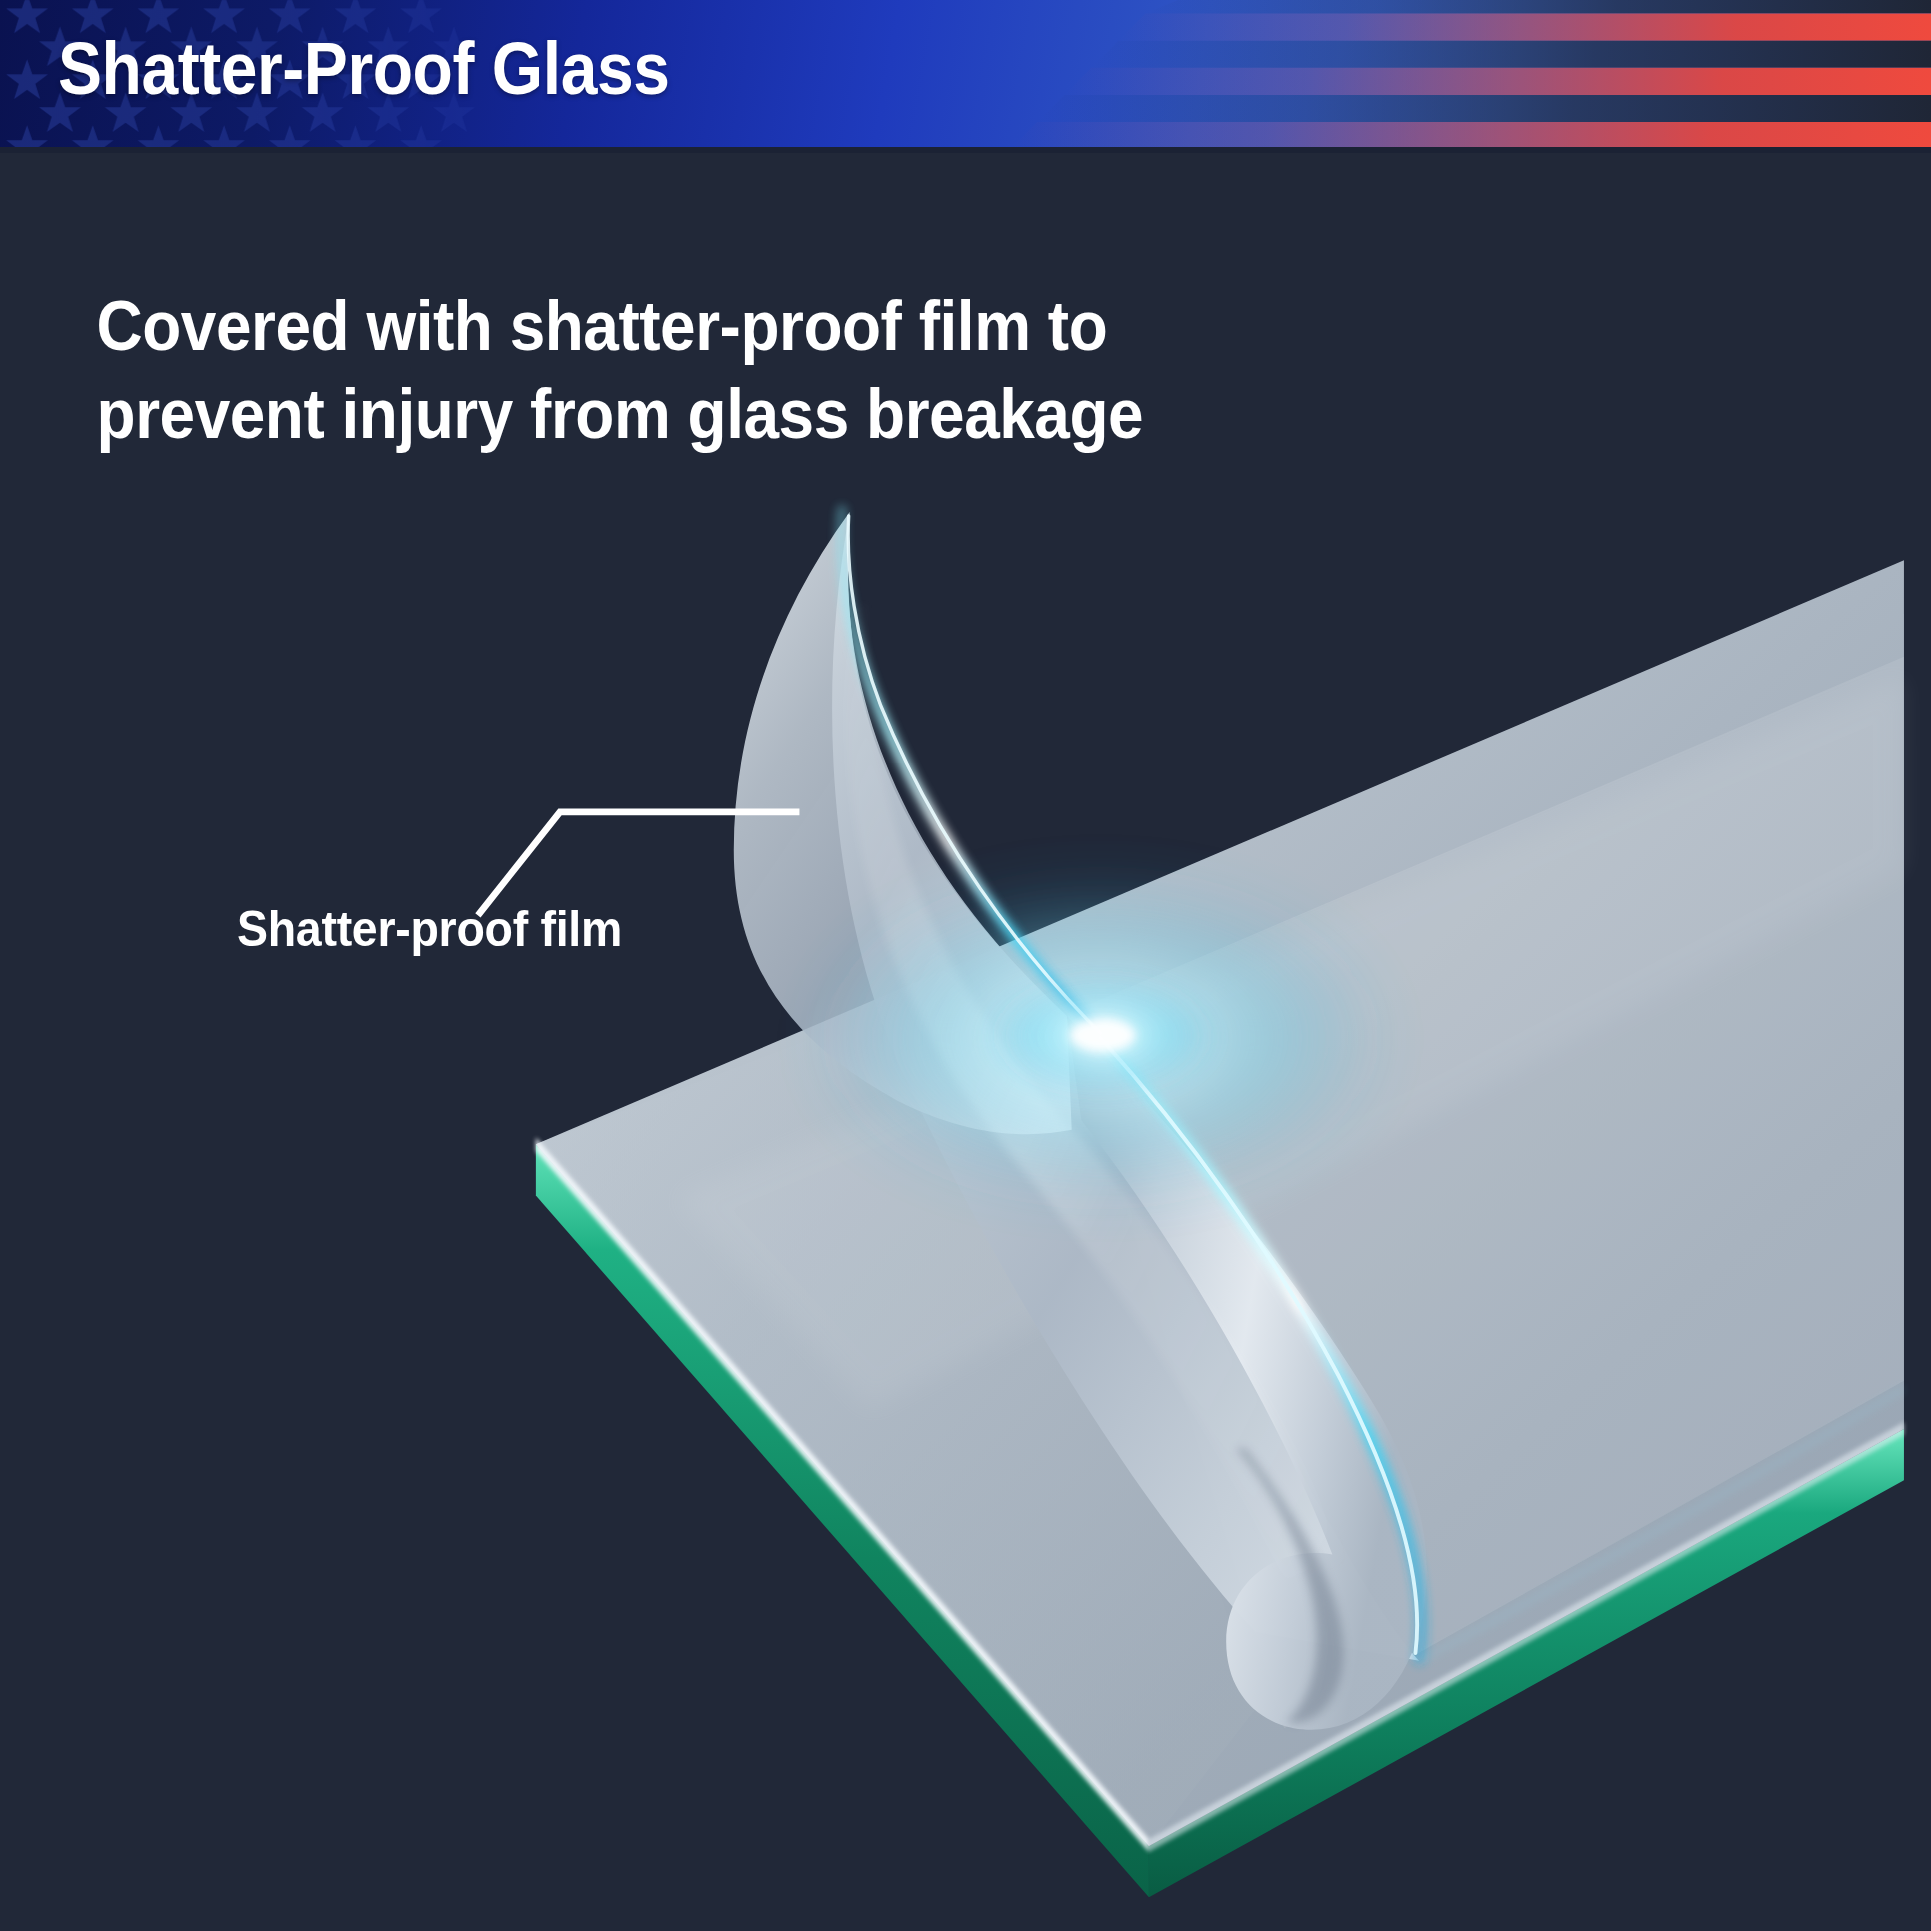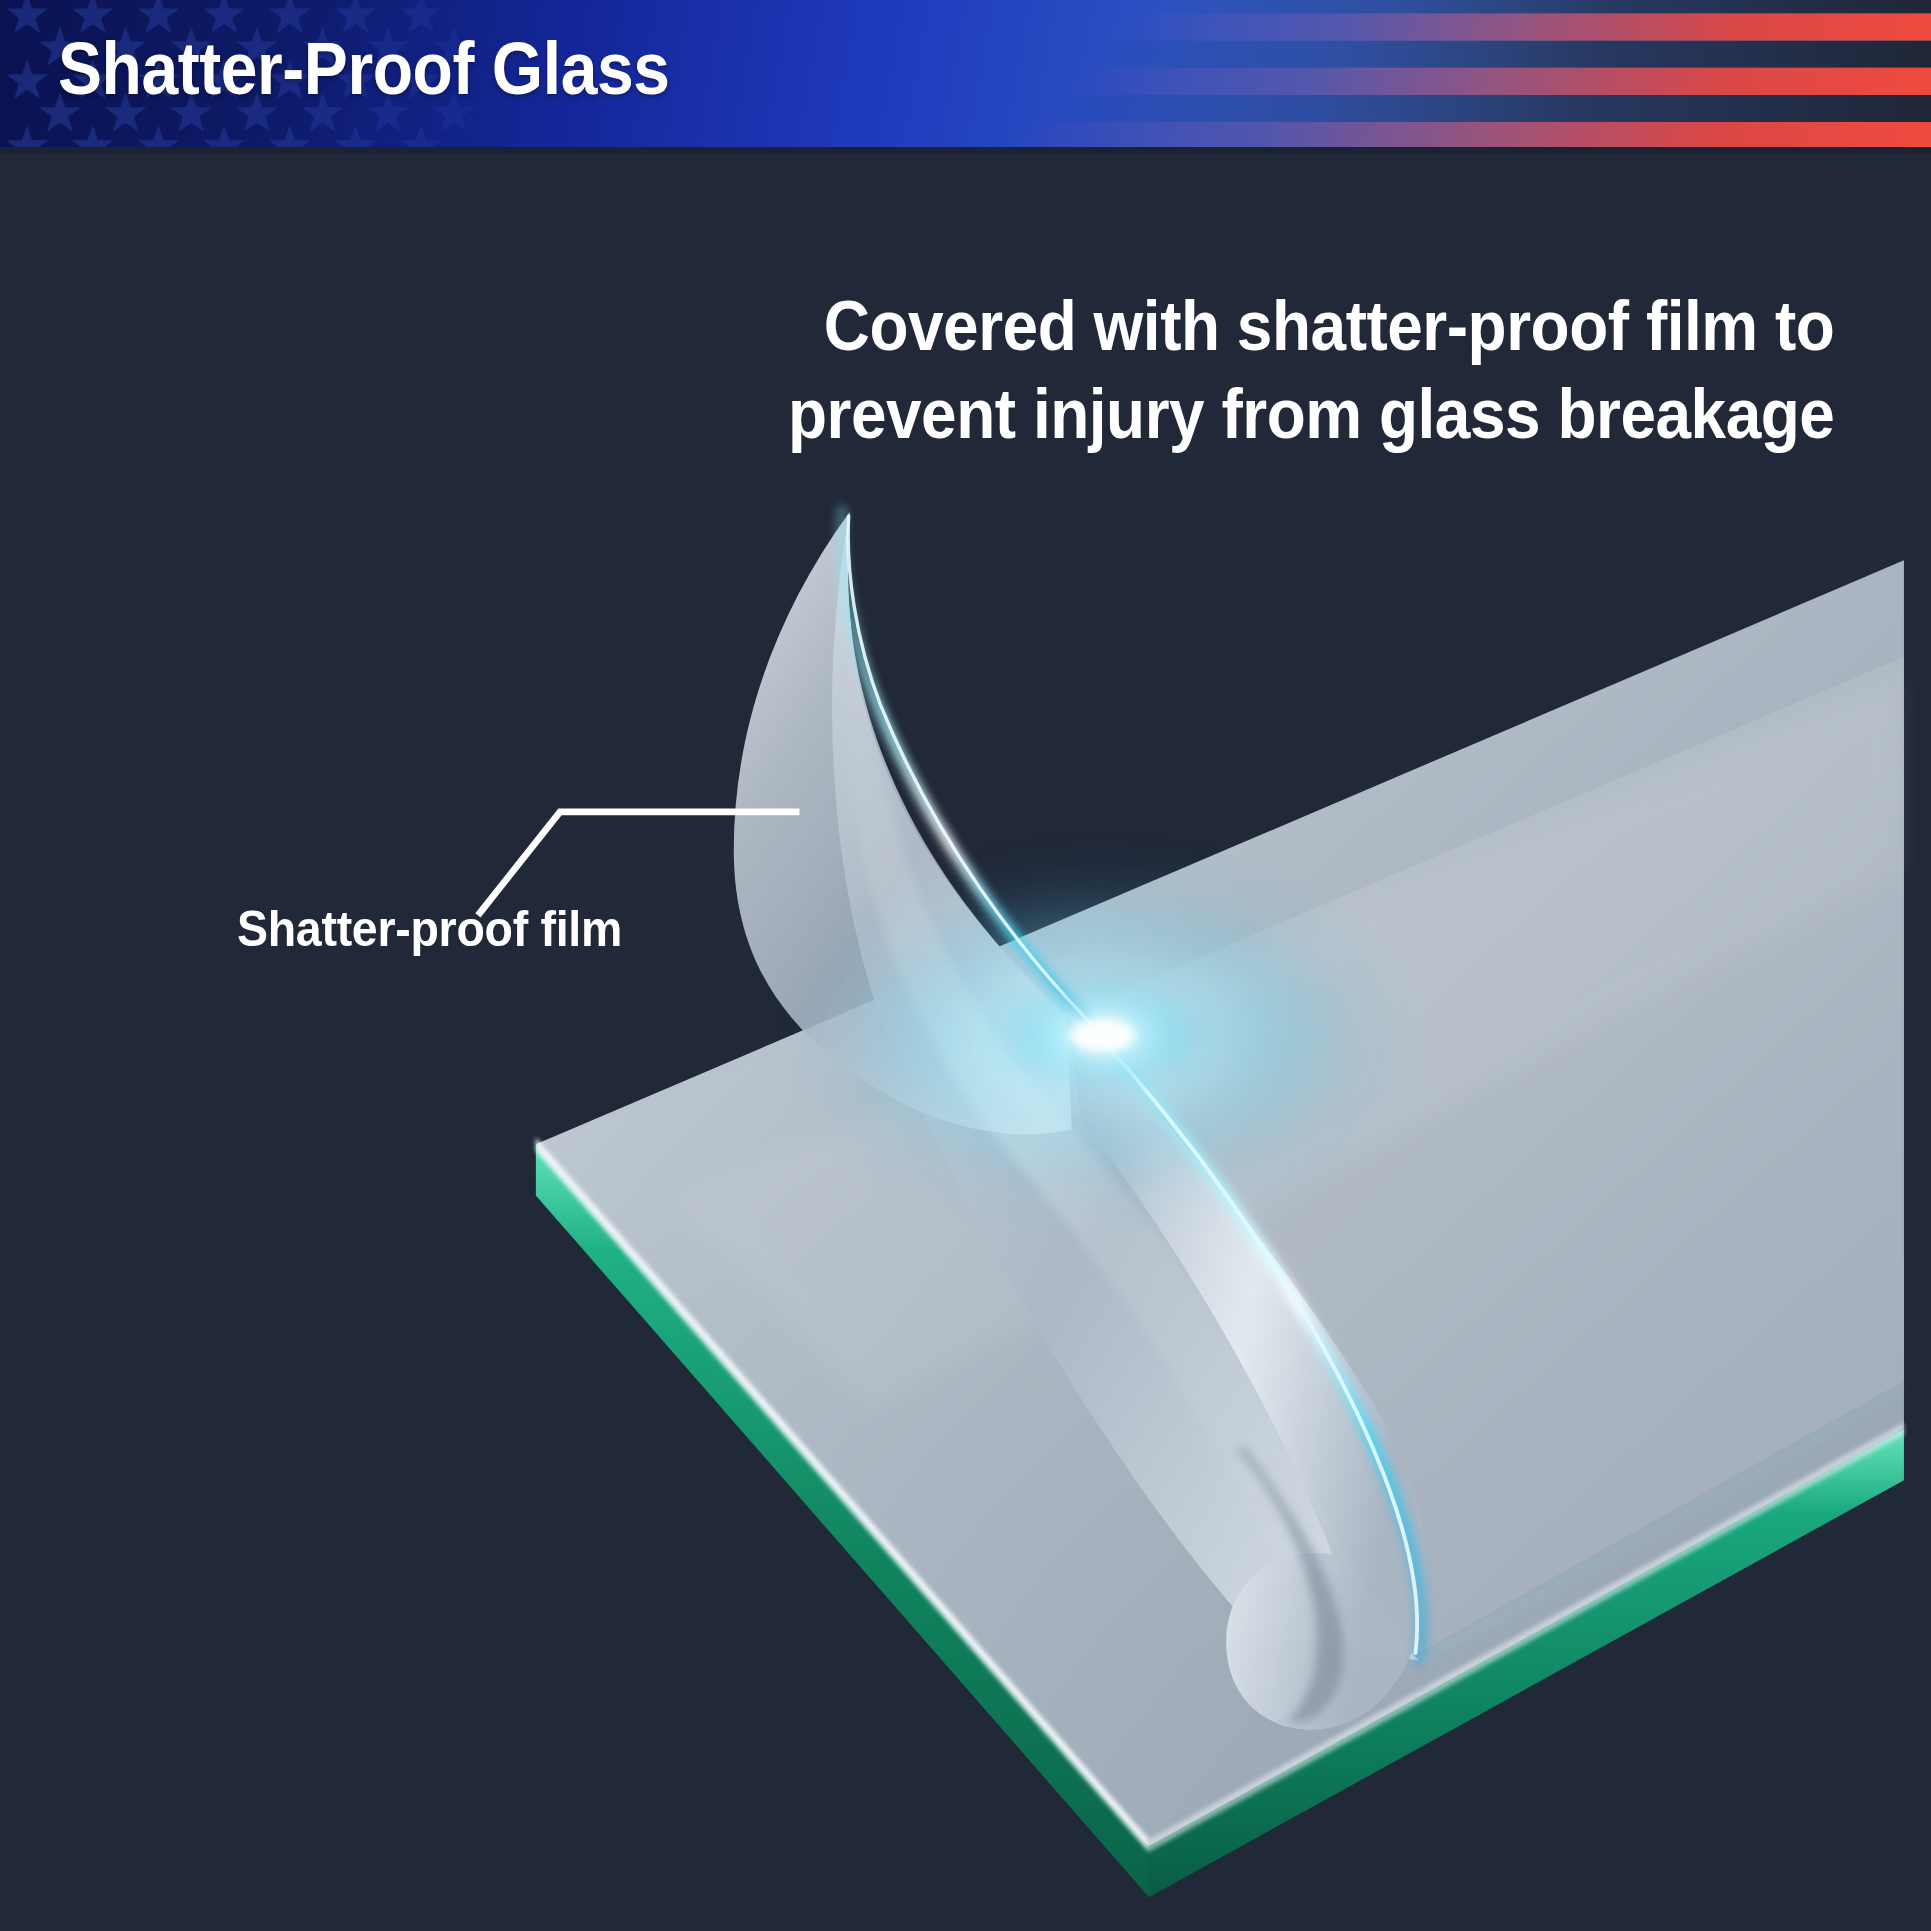--- a/index.html
+++ b/index.html
@@ -67,21 +67,21 @@
     text-shadow: 0 1.9px 5.8px rgba(0,0,0,0.35);
     z-index: 5;
   }
 
   
   #subtitle {
     position: absolute;
     left: 0;
     top: 282px;
     width: 1931px;
-    text-align: right;
+    text-align: left;
     color: #ffffff;
     font-size: 71px;
     font-weight: bold;
     line-height: 1.24;
     letter-spacing: -0.5px;
   }
   #subtitle .sline {
     display: block;
     transform: scaleX(0.90);
   }

